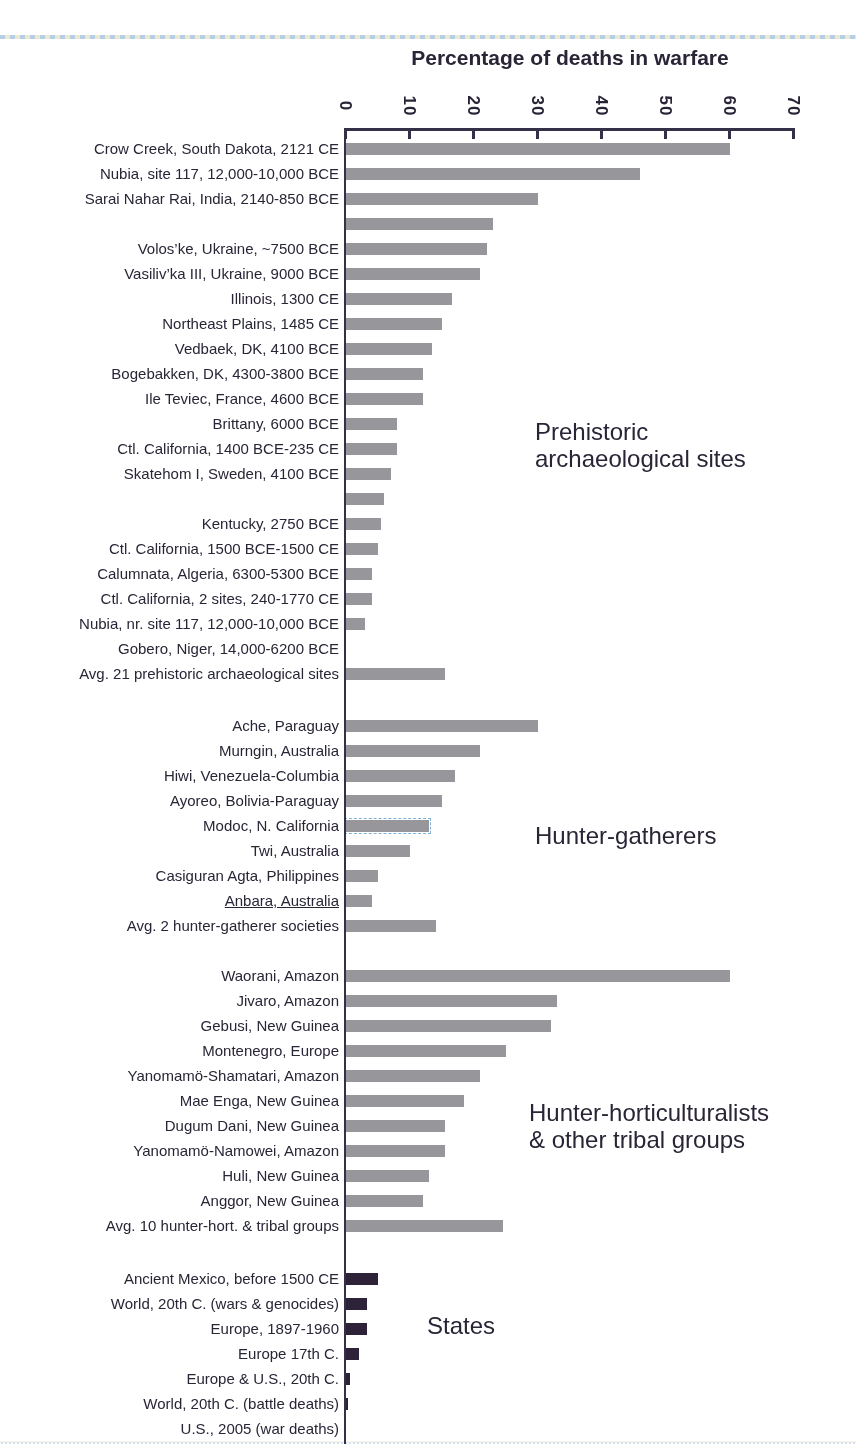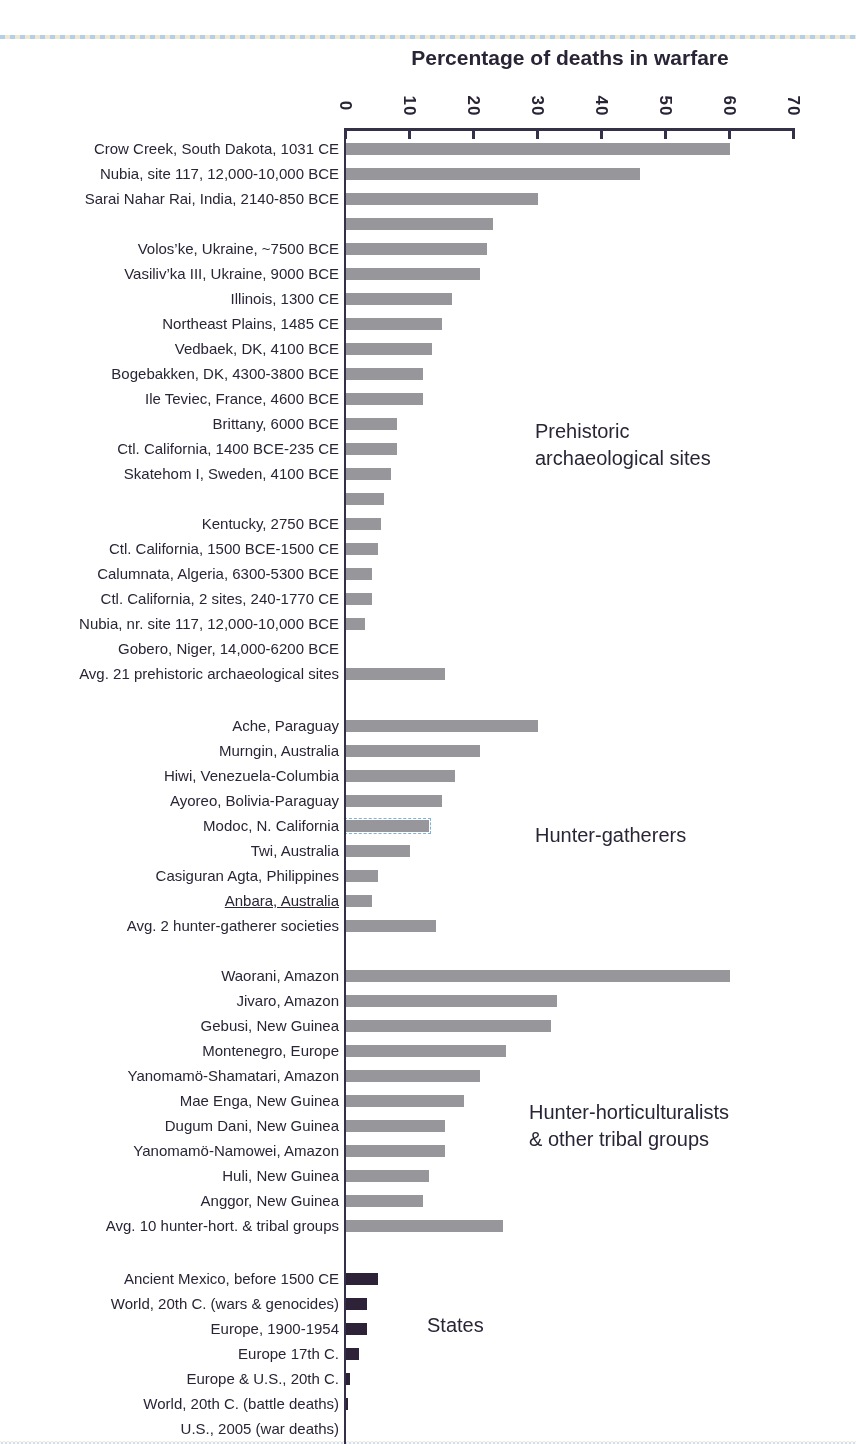--- a/index.html
+++ b/index.html
@@ -32,21 +32,21 @@
     display:inline-block;transform:rotate(90deg);
     font-size:17px;font-weight:600;color:var(--ink);letter-spacing:1px;
   }
   .row-label{
     position:absolute;right:517px;font-size:15px;line-height:20px;
     white-space:nowrap;text-align:right;color:var(--ink);z-index:4;
   }
   .bar{position:absolute;height:12px;z-index:2;}
   .bar.selected{outline:1px dashed #7fb2d9;outline-offset:1px;}
   .group-label{
-    position:absolute;font-size:20px;line-height:27px;color:var(--ink);
+    position:absolute;font-size:24px;line-height:27px;color:var(--ink);
     white-space:nowrap;z-index:4;
   }
   
   .ants-top{
     position:absolute;left:0;top:2px;width:856px;height:4px;z-index:6;
     background:repeating-linear-gradient(90deg,#b5d0e6 0 5px,#eee7d2 5px 10px);
   }
   
   .dither-bottom{
     position:absolute;left:0;top:1408px;width:856px;height:36px;z-index:1;
@@ -97,21 +97,21 @@
       <span>60</span>
     </div>
     <div class="tick" style="left: 792px;"></div>
     <div class="tick-label" style="left: 775px;">
       <span>70</span>
     </div>
     <div class="group-label" style="left: 535px; top: 385px;">
       <div>Prehistoric</div>
       <div>archaeological sites</div>
     </div>
-    <div class="row-label" style="top: 106px;">Crow Creek, South Dakota, 1031 CE</div>
+    <div class="row-label" style="top: 106px;">Crow Creek, South Dakota, 2121 CE</div>
     <div class="bar" style="top: 110px; left: 346px; width: 384px; background: rgb(151, 150, 154);"></div>
     <div class="row-label" style="top: 131px;">Nubia, site 117, 12,000-10,000 BCE</div>
     <div class="bar" style="top: 135px; left: 346px; width: 294.4px; background: rgb(151, 150, 154);"></div>
     <div class="row-label" style="top: 156px;">Sarai Nahar Rai, India, 2140-850 BCE</div>
     <div class="bar" style="top: 160px; left: 346px; width: 192px; background: rgb(151, 150, 154);"></div>
     <div class="bar" style="top: 185px; left: 346px; width: 147.2px; background: rgb(151, 150, 154);"></div>
     <div class="row-label" style="top: 206px;">Volos’ke, Ukraine, ~7500 BCE</div>
     <div class="bar" style="top: 210px; left: 346px; width: 140.8px; background: rgb(151, 150, 154);"></div>
     <div class="row-label" style="top: 231px;">Vasiliv’ka III, Ukraine, 9000 BCE</div>
     <div class="bar" style="top: 235px; left: 346px; width: 134.4px; background: rgb(151, 150, 154);"></div>
@@ -192,21 +192,21 @@
     <div class="bar" style="top: 1162px; left: 346px; width: 76.8px; background: rgb(151, 150, 154);"></div>
     <div class="row-label" style="top: 1183px;">Avg. 10 hunter-hort. &amp; tribal groups</div>
     <div class="bar" style="top: 1187px; left: 346px; width: 156.8px; background: rgb(151, 150, 154);"></div>
     <div class="group-label" style="left: 427px; top: 1279px;">
       <div>States</div>
     </div>
     <div class="row-label" style="top: 1236px;">Ancient Mexico, before 1500 CE</div>
     <div class="bar" style="top: 1240px; left: 346px; width: 32px; background: rgb(46, 34, 57);"></div>
     <div class="row-label" style="top: 1261px;">World, 20th C. (wars &amp; genocides)</div>
     <div class="bar" style="top: 1265px; left: 346px; width: 21.12px; background: rgb(46, 34, 57);"></div>
-    <div class="row-label" style="top: 1286px;">Europe, 1900-1954</div>
+    <div class="row-label" style="top: 1286px;">Europe, 1897-1960</div>
     <div class="bar" style="top: 1290px; left: 346px; width: 21.12px; background: rgb(46, 34, 57);"></div>
     <div class="row-label" style="top: 1311px;">Europe 17th C.</div>
     <div class="bar" style="top: 1315px; left: 346px; width: 12.8px; background: rgb(46, 34, 57);"></div>
     <div class="row-label" style="top: 1336px;">Europe &amp; U.S., 20th C.</div>
     <div class="bar" style="top: 1340px; left: 346px; width: 3.84px; background: rgb(46, 34, 57);"></div>
     <div class="row-label" style="top: 1361px;">World, 20th C. (battle deaths)</div>
     <div class="bar" style="top: 1365px; left: 346px; width: 1.92px; background: rgb(46, 34, 57);"></div>
     <div class="row-label" style="top: 1386px;">U.S., 2005 (war deaths)</div>
     <div class="row-label" style="top: 1411px;">World, 2005 (battle deaths)</div>
   </div>

